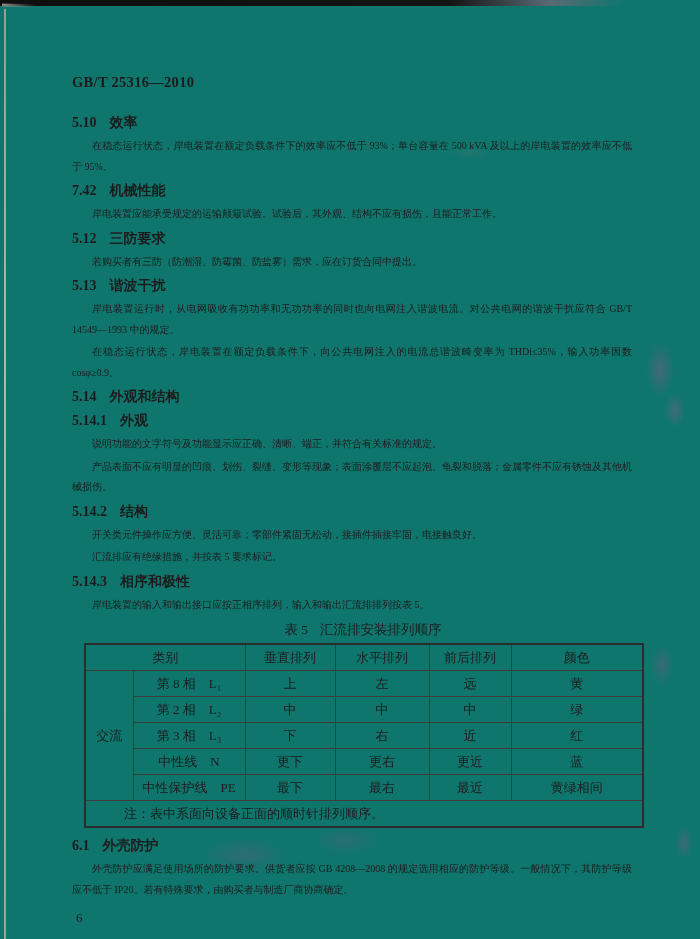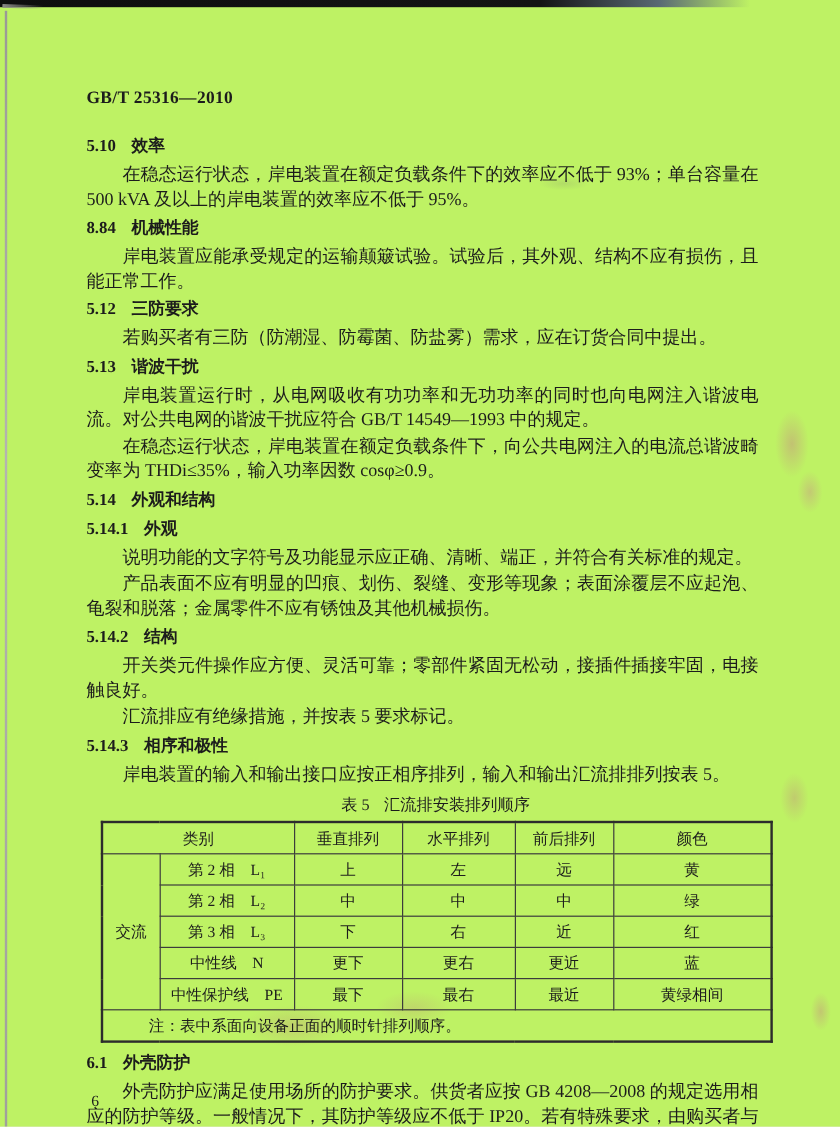--- a/index.html
+++ b/index.html
@@ -1,20 +1,20 @@
 <!DOCTYPE html>
 <html><head>
 <meta charset="utf-8">
 <style>
   html,body { margin:0; padding:0; background:#e9e9e7; }
   .page {
     position:relative;
     width:700px; height:939px;
     margin:0 auto;
-    background:#bef264;
+    background:#0f766e;
     overflow:hidden;
     font-family:"Liberation Serif","DejaVu Serif",serif;
     color:#1c1c1c;
   }
   
   .scan-top {
     position:absolute; top:0; left:0; height:6px; width:625px;
     background:linear-gradient(to right,#0e0e0e 0%,#141414 72%,#5a6a74 88%,rgba(90,106,116,0) 100%);
   }
   .scan-corner {
@@ -44,21 +44,21 @@
 
   
   .content { position:absolute; left:72px; top:74px; width:576px; }
   .doc-code { font-weight:700; font-size:14.5px; letter-spacing:0.3px; margin:0 0 22px 0; }
 
   .h-chapter { font-weight:700; font-size:14.5px; line-height:20px; margin:15px 0 11px 0; }
   .h-section { font-weight:700; font-size:14px;  line-height:20px; margin:4px 0 3px 0; }
   .h-chapter .num, .h-section .num { display:inline-block; margin-right:13px; }
 
   p.body {
-    font-size:15px; line-height:20.5px;
+    font-size:10px; line-height:20.5px;
     margin:0 16px 2px 0;
     text-indent:2em;
     text-align:justify;
   }
 
   .tbl-caption { width:558px; margin:6px 0 4px 12px; text-align:center;
     font-weight:400; font-size:13.5px; }
   .tbl-caption .cap-label { margin-right:12px; }
 
   table.t5 {
@@ -98,21 +98,21 @@
   <div class="content">
 
     <div class="doc-code">GB/T 25316—2010</div>
 
     <div class="h-section">
       <span class="num">5.10</span><span>效率</span>
     </div>
     <p class="body">在稳态运行状态，岸电装置在额定负载条件下的效率应不低于 93%；单台容量在 500 kVA 及以上的岸电装置的效率应不低于 95%。</p>
 
     <div class="h-section">
-      <span class="num">8.84</span><span>机械性能</span>
+      <span class="num">7.42</span><span>机械性能</span>
     </div>
     <p class="body">岸电装置应能承受规定的运输颠簸试验。试验后，其外观、结构不应有损伤，且能正常工作。</p>
 
     <div class="h-section">
       <span class="num">5.12</span><span>三防要求</span>
     </div>
     <p class="body">若购买者有三防（防潮湿、防霉菌、防盐雾）需求，应在订货合同中提出。</p>
 
     <div class="h-section">
       <span class="num">5.13</span><span>谐波干扰</span>
@@ -157,21 +157,21 @@
       <tbody>
         <tr>
           <th colspan="2">类别</th>
           <th>垂直排列</th>
           <th>水平排列</th>
           <th>前后排列</th>
           <th>颜色</th>
         </tr>
         <tr>
           <td rowspan="5">交流</td>
-          <td>第 2 相　L₁</td>
+          <td>第 8 相　L₁</td>
           <td>上</td>
           <td>左</td>
           <td>远</td>
           <td>黄</td>
         </tr>
         <tr>
           <td>第 2 相　L₂</td>
           <td>中</td>
           <td>中</td>
           <td>中</td>

